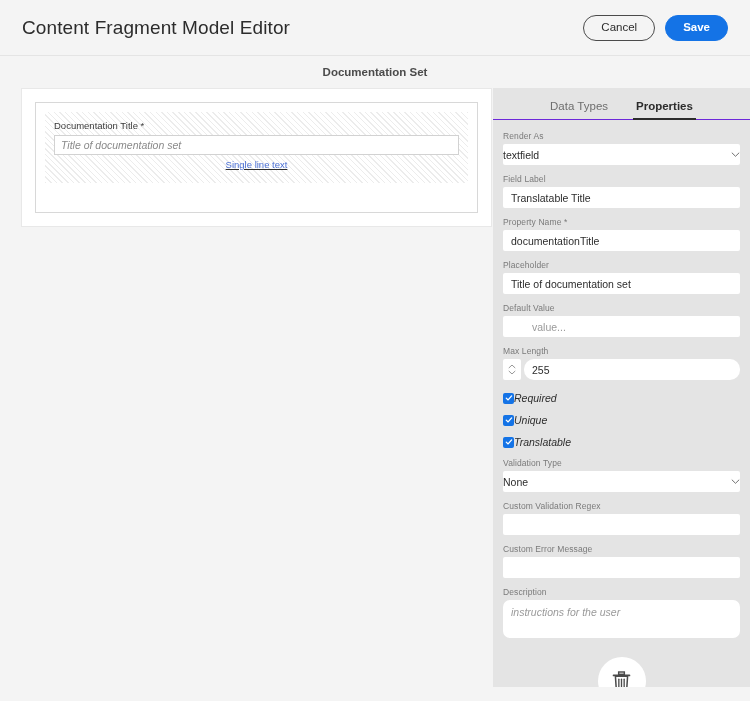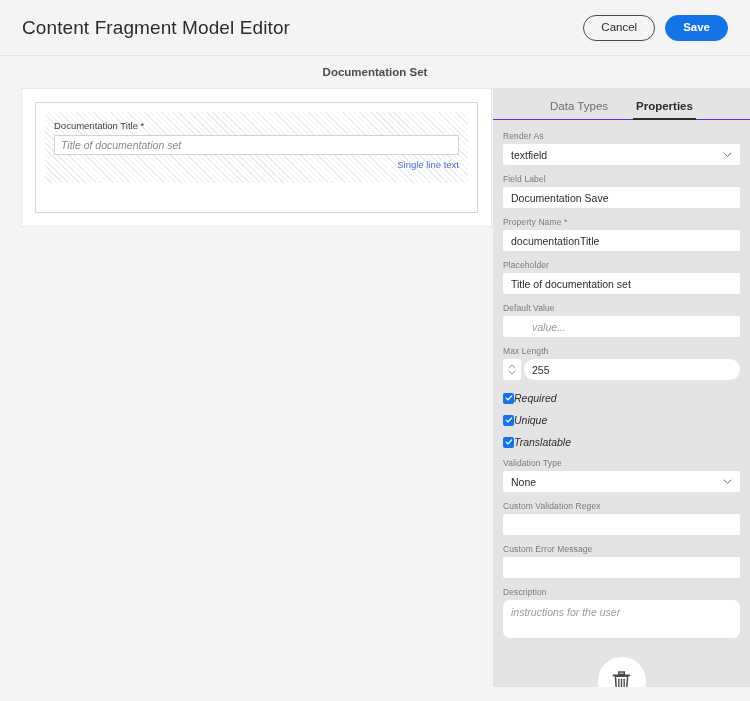--- a/index.html
+++ b/index.html
@@ -128,23 +128,24 @@
     font-size: 10.5px;
     font-style: italic;
     color: #8a8a8a;
     padding: 0 6px;
     font-family: "Liberation Sans", sans-serif;
     display: flex;
     align-items: center;
   }
   .cf-typelink-row {
     display: flex;
-    justify-content: flex-end;
+    justify-content: center;
     margin-top: 4px;
     margin-bottom: 3px;
+    text-decoration: underline;
   }
   .cf-typelink {
     font-size: 9.5px;
     color: #4a6fd4;
     text-decoration: none;
     cursor: pointer;
   }
 
   
   .props-panel {
@@ -206,31 +207,30 @@
     font-size: 10.5px;
     color: #2c2c2c;
     padding: 0 8px;
     font-family: "Liberation Sans", sans-serif;
     outline: none;
     display: flex;
     align-items: center;
   }
   .prop-input.placeholder {
     color: #9a9a9a;
-    font-style: italic;
     padding-left: 29px;
   }
   .prop-select {
     width: 100%;
     height: 21px;
     background: #ffffff;
     border-radius: 2px;
     font-size: 10.5px;
     color: #2c2c2c;
-    padding: 0 8px;
+    padding: 0 0;
     display: flex;
     align-items: center;
     cursor: pointer;
     position: relative;
   }
   .chev {
     margin-left: auto;
     width: 9px;
     height: 9px;
     flex-shrink: 0;
@@ -380,21 +380,21 @@
           <span class="chev">
             <svg width="9" height="9" viewBox="0 0 10 10">
                 <path d="M1.2 3.3 L5 7 L8.8 3.3" fill="none" stroke="#6e6e6e" stroke-width="1.1" stroke-linecap="round" stroke-linejoin="round"></path>
               </svg>
           </span>
         </div>
       </div>
 
       <div class="prop-group">
         <label class="prop-label">Field Label</label>
-        <div class="prop-input">Documentation Save</div>
+        <div class="prop-input">Translatable Title</div>
       </div>
 
       <div class="prop-group">
         <label class="prop-label">Property Name *</label>
         <div class="prop-input">documentationTitle</div>
       </div>
 
       <div class="prop-group">
         <label class="prop-label">Placeholder</label>
         <div class="prop-input">Title of documentation set</div>

